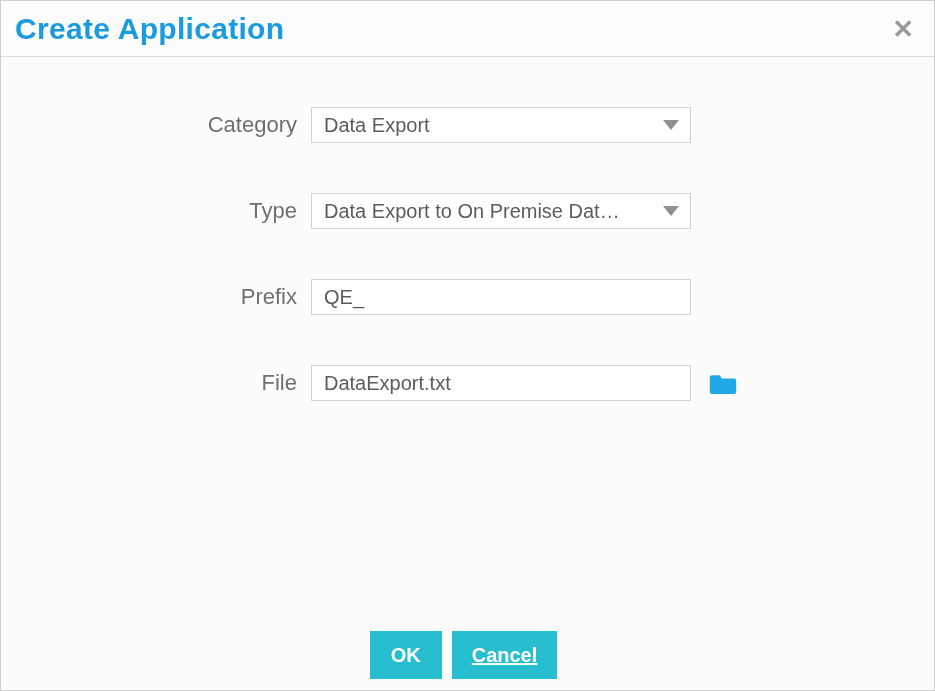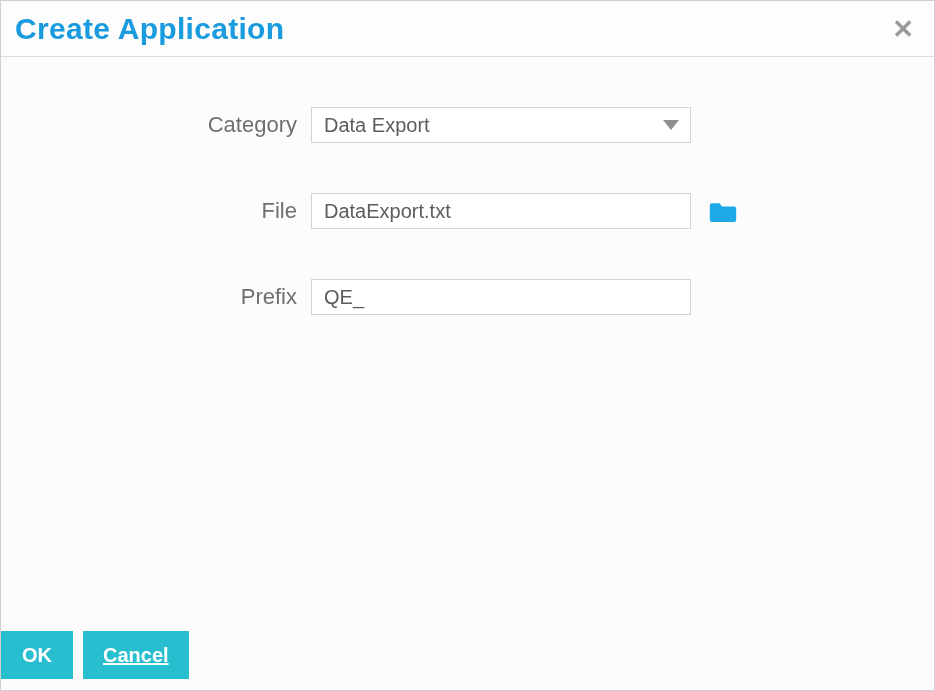--- a/index.html
+++ b/index.html
@@ -95,21 +95,21 @@
   }
   .folder-icon {
     width: 28px; height: 22px;
     cursor: pointer;
     color: #1fa8e6;
   }
   .folder-icon svg { display: block; }
   .footer {
     height: 66px;
     display: flex;
-    justify-content: flex-start;
+    justify-content: center;
     align-items: center;
     padding-right: 8px;
     padding-bottom: 4px;
     gap: 10px;
   }
   .btn {
     min-width: 72px;
     height: 48px;
     background: #27bfcf;
     color: #fff;
@@ -136,42 +136,51 @@
     <div class="form-row">
       <div class="label">Category</div>
       <div class="field-wrap">
         <div class="select">
           <span>Data Export</span>
         </div>
         <div class="caret"></div>
       </div>
     </div>
 
+    <div class="form-row">
+      <div class="label">Type</div>
+      <div class="field-wrap">
+        <div class="select">
+          <span>Data Export to On Premise Dat…</span>
+        </div>
+        <div class="caret"></div>
+      </div>
+    </div>
+
+    <div class="form-row">
+      <div class="label">Prefix</div>
+      <div class="field-wrap">
+        <input class="input" type="text" value="QE_" style="">
+      </div>
+    </div>
 
     <div class="form-row">
       <div class="label">File</div>
       <div class="field-wrap">
         <input class="input" type="text" value="DataExport.txt" style="">
       </div>
       <div class="extra">
         <span class="folder-icon">
           <svg viewBox="0 0 24 20" width="28" height="22">
             <path fill="currentColor" d="M2 3 h7 l2 3 h11 a2 2 0 0 1 2 2 v10 a2 2 0 0 1 -2 2 H2 a2 2 0 0 1 -2 -2 V5 a2 2 0 0 1 2 -2 z"></path>
           </svg>
         </span>
       </div>
     </div>
 
-    <div class="form-row">
-      <div class="label">Prefix</div>
-      <div class="field-wrap">
-        <input class="input" type="text" value="QE_" style="">
-      </div>
-    </div>
-
   </div>
 
   <div class="footer">
     <button class="btn">OK</button>
     <button class="btn cancel">Cancel</button>
   </div>
 
 </div>
 
 </body></html>

